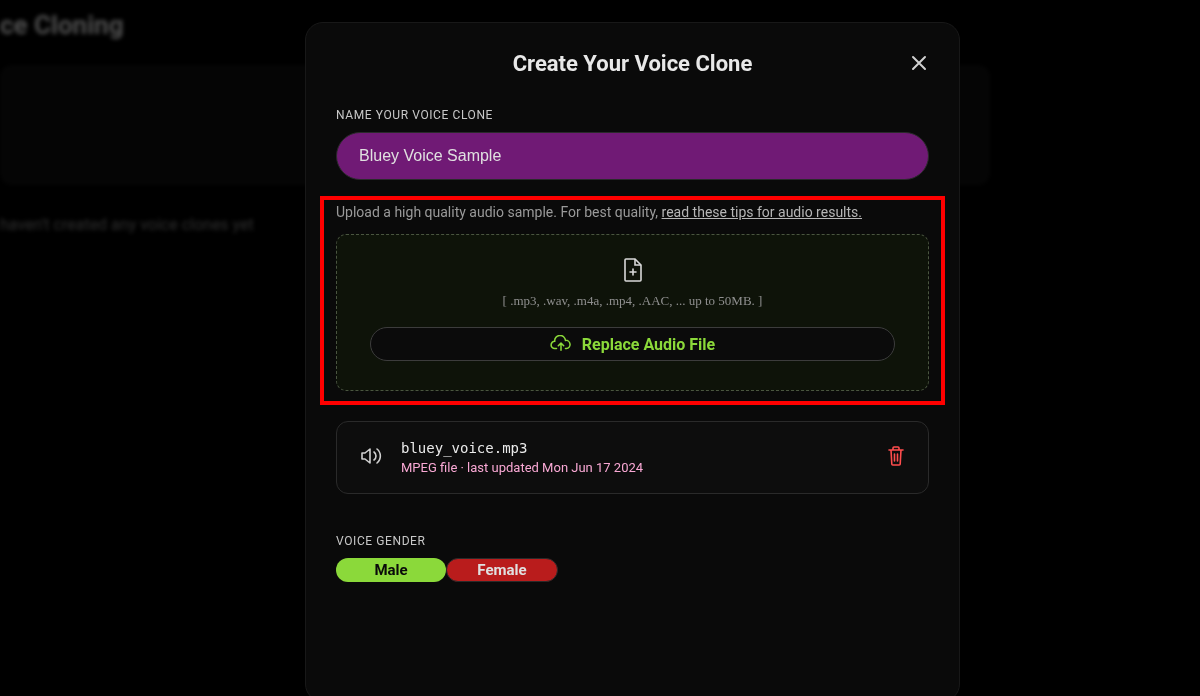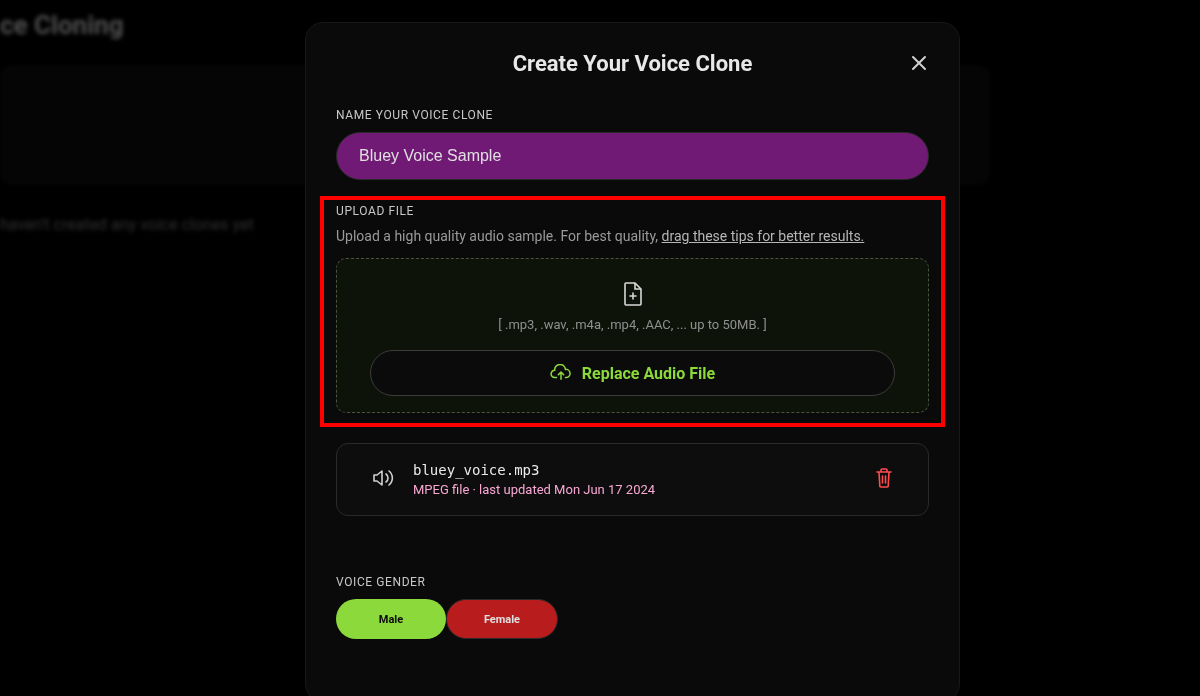--- a/index.html
+++ b/index.html
@@ -143,25 +143,26 @@
   .dz-line1 {
     font-size: 14.5px;
     font-weight: 700;
     color: #e5e5e5;
     margin-bottom: 4px;
   }
   .dz-line2 {
     font-size: 13px;
     color: #8f8f8f;
     margin-bottom: 18px;
+    font-family: Liberation Serif, serif;
   }
   .replace-btn {
     width: 94%;
-    height: 46px;
-    margin: 0 auto;
+    height: 34px;
+    margin: 13px auto;
     border: 1px solid #3c3c3c;
     border-radius: 26px;
     background: #0b0b0b;
     display: flex;
     align-items: center;
     justify-content: center;
     gap: 10px;
     cursor: pointer;
   }
   .replace-btn span.txt {
@@ -170,21 +171,21 @@
     font-size: 16px;
   }
 
   
   .file-row {
     margin-top: 30px;
     width: 100%;
     border: 1px solid #2a2a2a;
     border-radius: 12px;
     background: #0d0d0d;
-    padding: 18px 34px;
+    padding: 18px 22px;
     display: flex;
     align-items: center;
     gap: 18px;
   }
   .file-icon { color: #d0d0d0; flex: 0 0 auto; }
   .file-meta { flex: 1 1 auto; }
   .file-name {
     font-family: ui-monospace, SFMono-Regular, Menlo, Consolas, monospace;
     font-size: 14px;
     color: #eaeaea;
@@ -194,34 +195,34 @@
     font-size: 13px;
     color: #f9a8d4;
   }
   .file-delete {
     flex: 0 0 auto;
     color: #ff4d4d;
     cursor: pointer;
   }
 
   
-  .gender-wrap { margin-top: 59px; }
+  .gender-wrap { margin-top: 40px; }
   .gender-row {
     display: flex;
     border-radius: 26px;
     width: 222px;
   }
   .gender-btn {
     flex: 1;
-    height: 40px;
+    height: 24px;
     display: flex;
     align-items: center;
     justify-content: center;
     font-weight: 700;
-    font-size: 11px;
+    font-size: 15px;
     cursor: pointer;
   }
   .gender-btn.active {
     background: #8bd93a;
     color: #0a0a0a;
     border-radius: 22px;
   }
   .gender-btn.inactive {
     background: #b91c1c;
     color: #e0e0e0;
@@ -249,23 +250,22 @@
     </div>
   </div>
 
   <div>
     <div class="field-label">NAME YOUR VOICE CLONE</div>
     <input class="text-input" type="text" value="Bluey Voice Sample" style="">
   </div>
 
   <div class="upload-wrap">
     <div class="highlight-box"></div>
-    <div class="field-label">UPLOAD FILE</div>
     <div class="upload-desc">
-      <span>Upload a high quality audio sample. For best quality, </span><a href="#">drag these tips for better results.</a>
+      <span>Upload a high quality audio sample. For best quality, </span><a href="#">read these tips for audio results.</a>
     </div>
 
     <div class="dropzone">
       <div class="dz-icon">
         <svg width="24" height="26" viewBox="0 0 24 26" fill="none">
           <path d="M5 2 H14 L20 8 V23 A1 1 0 0 1 19 24 H5 A1 1 0 0 1 4 23 V3 A1 1 0 0 1 5 2 Z" stroke="currentColor" stroke-width="1.6" fill="none"></path>
           <path d="M14 2 V8 H20" stroke="currentColor" stroke-width="1.6" fill="none"></path>
           <path d="M12 12 V18 M9 15 H15" stroke="currentColor" stroke-width="1.6" stroke-linecap="round"></path>
         </svg>
       </div>

